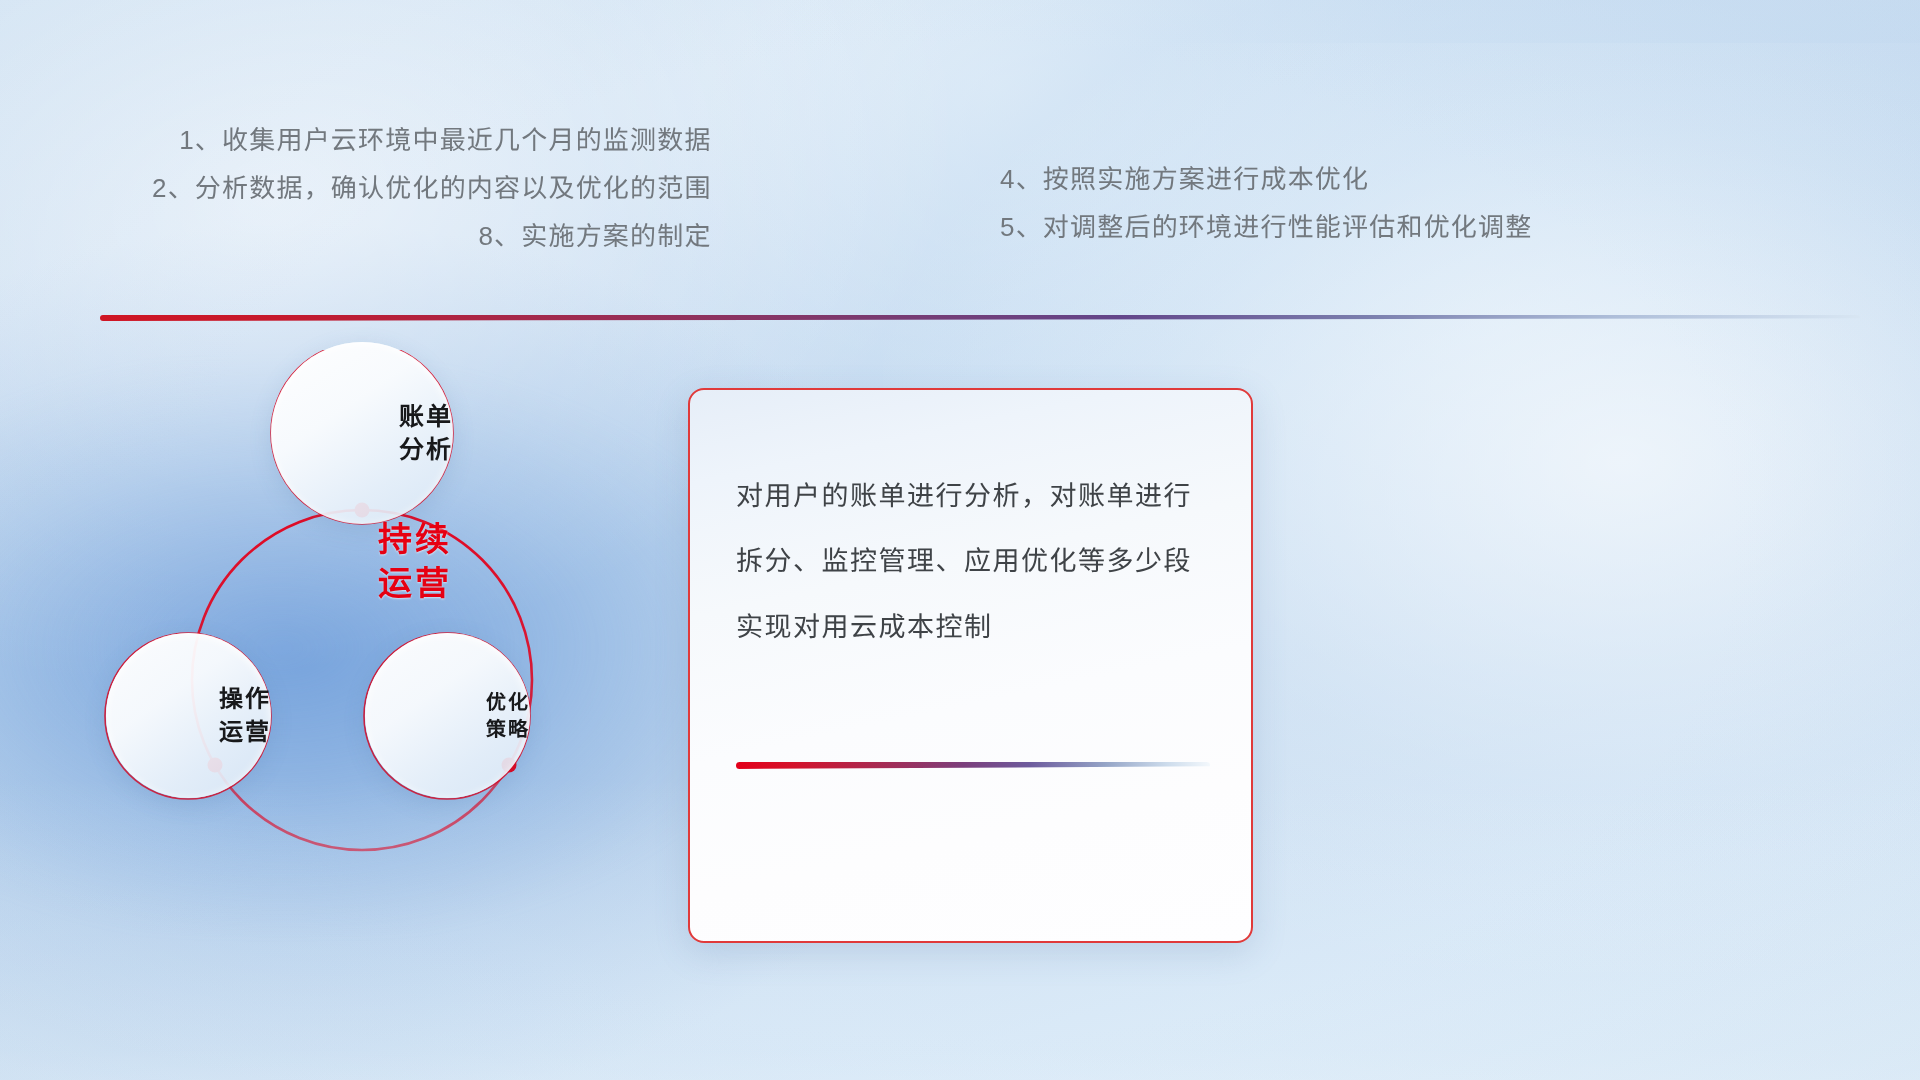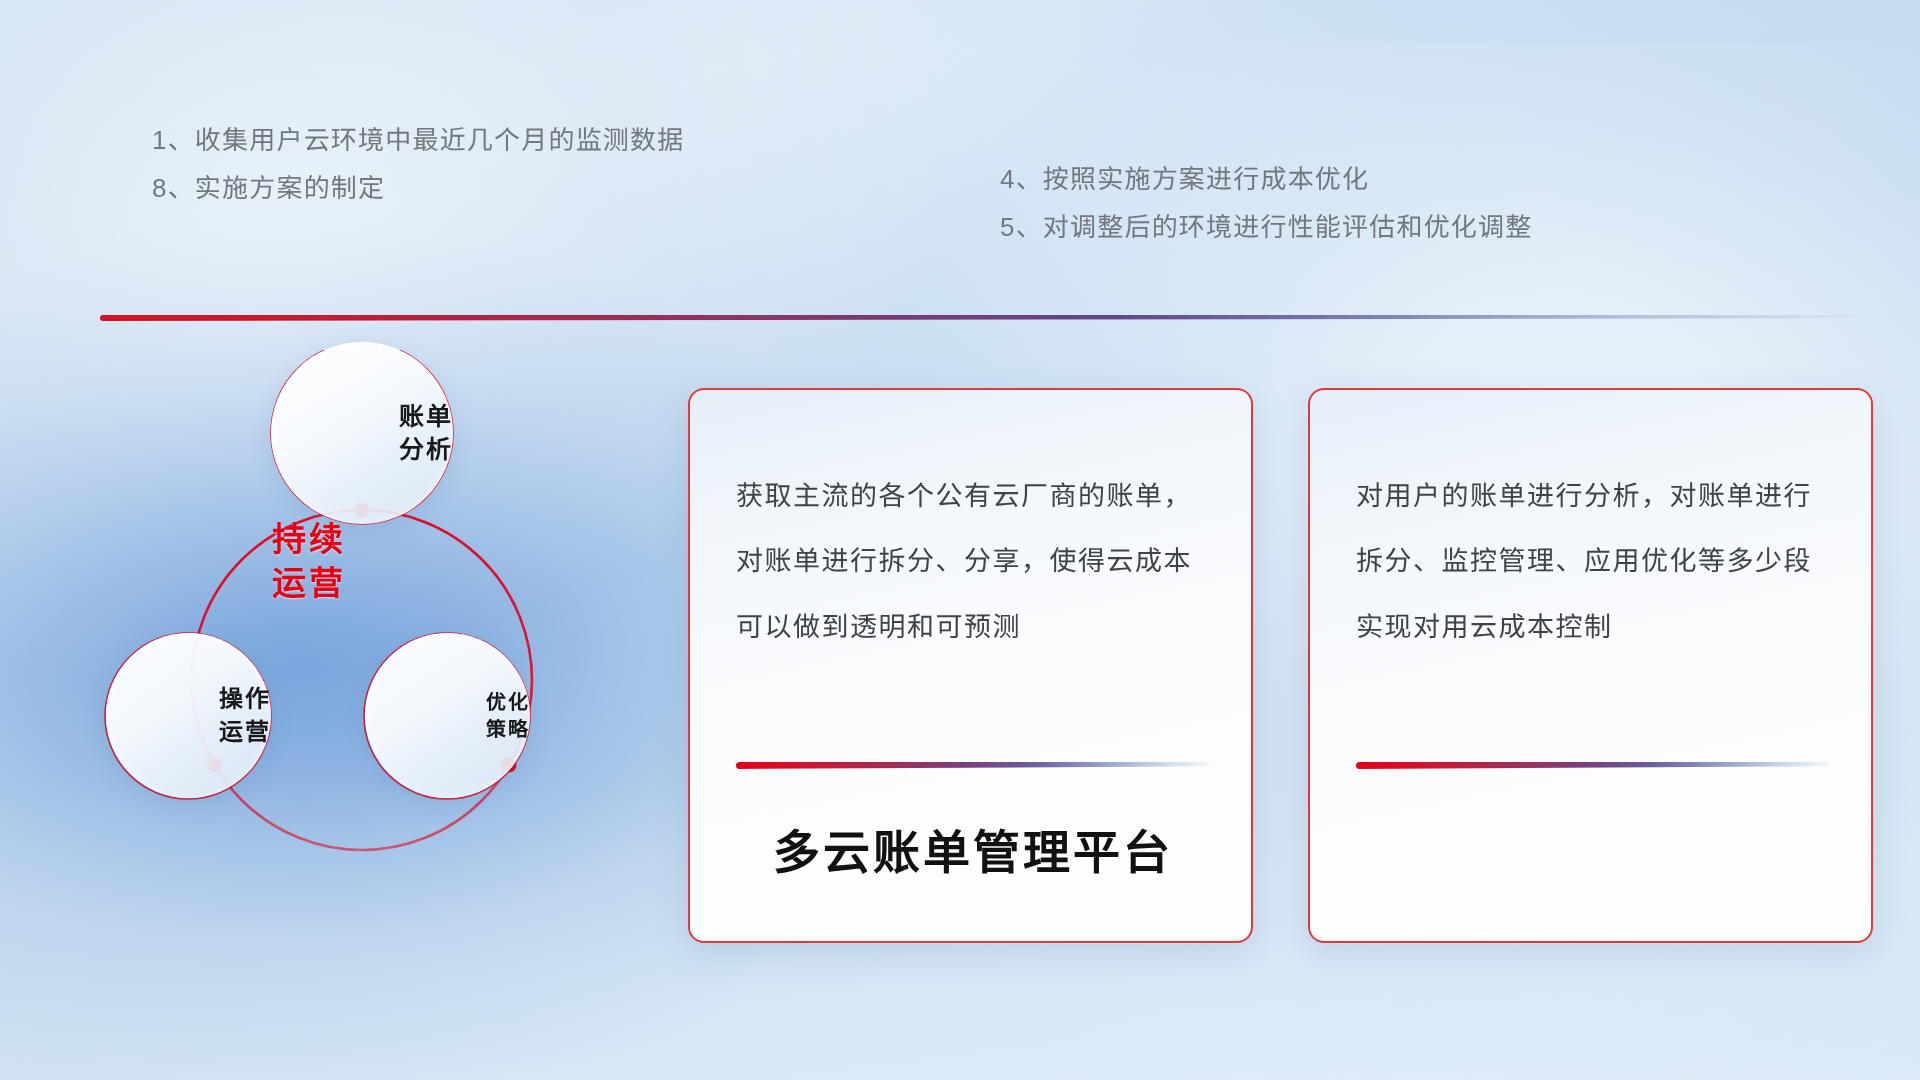--- a/index.html
+++ b/index.html
@@ -76,21 +76,21 @@
   
   .bullets {
     position: absolute;
     left: 0;
     top: 0;
     width: 1920px;
   }
   .bullet-col {
     position: absolute;
   }
-  .bullet-col.left  { left: 152px; top: 116px; }
+  .bullet-col.left  { left: 152px; top: 116px; text-align: right; }
   .bullet-col.right { left: 1000px; top: 155px; }
   .bullet-line {
     font-size: 26px;
     line-height: 48px;
     color: #72787e;
     letter-spacing: 1.2px;
     white-space: nowrap;
     font-weight: 400;
   }
 
@@ -137,21 +137,21 @@
   }
   .node-top   { width: 182px; height: 182px; left: 171px; top: -8px;  font-size: 25px; }
   .node-left  { width: 165px; height: 165px; left: 6px;   top: 283px; font-size: 24px; }
   .node-right { width: 165px; height: 165px; left: 265px; top: 283px; font-size: 20px; }
 
   .center-label {
     position: absolute;
     left: 172px;
     top: 168px;
     width: 180px;
-    text-align: left;
+    text-align: right;
     color: #e60012;
     font-size: 34px;
     font-weight: 800;
     letter-spacing: 3px;
     line-height: 1.28;
     text-shadow: 0 1px 2px rgba(255,255,255,0.6);
   }
 
   
   .cards {
@@ -218,20 +218,21 @@
   <div class="bg-blue-blob"></div>
   <div class="bg-sheen-1"></div>
   <div class="bg-sheen-2"></div>
   <div class="bg-sheen-3"></div>
   <div class="bg-vignette"></div>
 
   <div class="bullets">
 
     <div class="bullet-col left">
       <div class="bullet-line">1、收集用户云环境中最近几个月的监测数据</div>
+      <div class="bullet-line">2、分析数据，确认优化的内容以及优化的范围</div>
       <div class="bullet-line">8、实施方案的制定</div>
     </div>
 
     <div class="bullet-col right">
       <div class="bullet-line">4、按照实施方案进行成本优化</div>
       <div class="bullet-line">5、对调整后的环境进行性能评估和优化调整</div>
     </div>
 
   </div>
 
@@ -276,25 +277,20 @@
 
     <div class="center-label">
       <div>持续</div>
       <div>运营</div>
     </div>
 
   </div>
 
   <div class="cards">
 
-    <div class="card">
-      <div class="card-body">获取主流的各个公有云厂商的账单，对账单进行拆分、分享，使得云成本可以做到透明和可预测</div>
-      <div class="card-rule"></div>
-      <div class="card-title">多云账单管理平台</div>
-    </div>
 
     <div class="card">
       <div class="card-body">对用户的账单进行分析，对账单进行拆分、监控管理、应用优化等多少段实现对用云成本控制</div>
       <div class="card-rule"></div>
     </div>
 
   </div>
 
 </div>
 

